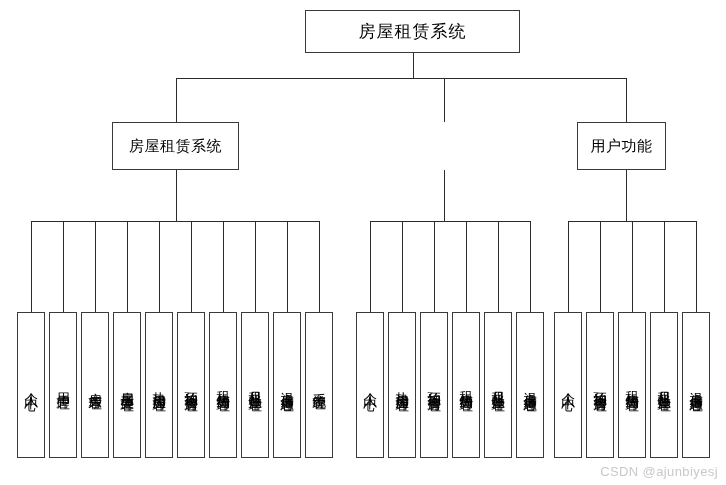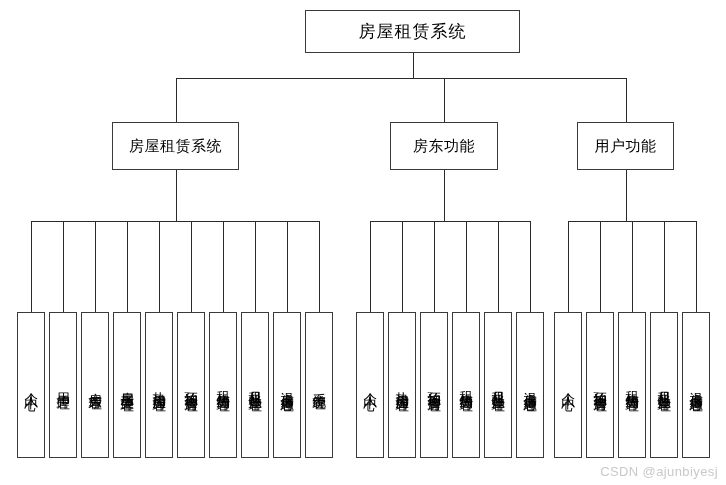--- a/index.html
+++ b/index.html
@@ -115,21 +115,20 @@
     </div>
     <div class="line v" style="left: 287px; top: 221px; height: 91px;"></div>
     <div class="node leaf" style="left: 273px; top: 312px; width: 28px; height: 146px;">
       <span class="leaf-text">退房信息管理</span>
     </div>
     <div class="line v" style="left: 319px; top: 221px; height: 91px;"></div>
     <div class="node leaf" style="left: 305px; top: 312px; width: 28px; height: 146px;">
       <span class="leaf-text">系统管理</span>
     </div>
     <div class="line v" style="left: 444px; top: 78px; height: 44px;"></div>
-    <div class="node branch" style="left: 390px; top: 122px; width: 108px; height: 48px;">房东功能</div>
     <div class="line v" style="left: 444px; top: 170px; height: 51px;"></div>
     <div class="line h" style="left: 370px; top: 221px; width: 160px;"></div>
     <div class="line v" style="left: 370px; top: 221px; height: 91px;"></div>
     <div class="node leaf" style="left: 356px; top: 312px; width: 28px; height: 146px;">
       <span class="leaf-text">个人中心</span>
     </div>
     <div class="line v" style="left: 402px; top: 221px; height: 91px;"></div>
     <div class="node leaf" style="left: 388px; top: 312px; width: 28px; height: 146px;">
       <span class="leaf-text">热门房屋管理</span>
     </div>
@@ -143,21 +142,21 @@
     </div>
     <div class="line v" style="left: 498px; top: 221px; height: 91px;"></div>
     <div class="node leaf" style="left: 484px; top: 312px; width: 28px; height: 146px;">
       <span class="leaf-text">月租账单管理</span>
     </div>
     <div class="line v" style="left: 530px; top: 221px; height: 91px;"></div>
     <div class="node leaf" style="left: 516px; top: 312px; width: 28px; height: 146px;">
       <span class="leaf-text">退房信息管理</span>
     </div>
     <div class="line v" style="left: 625.5px; top: 78px; height: 44px;"></div>
-    <div class="node branch" style="left: 577px; top: 122px; width: 97px; height: 48px;">用户功能</div>
+    <div class="node branch" style="left: 577px; top: 122px; width: 89px; height: 48px;">用户功能</div>
     <div class="line v" style="left: 625.5px; top: 170px; height: 51px;"></div>
     <div class="line h" style="left: 568px; top: 221px; width: 128px;"></div>
     <div class="line v" style="left: 568px; top: 221px; height: 91px;"></div>
     <div class="node leaf" style="left: 554px; top: 312px; width: 28px; height: 146px;">
       <span class="leaf-text">个人中心</span>
     </div>
     <div class="line v" style="left: 600px; top: 221px; height: 91px;"></div>
     <div class="node leaf" style="left: 586px; top: 312px; width: 28px; height: 146px;">
       <span class="leaf-text">预约看房管理</span>
     </div>

